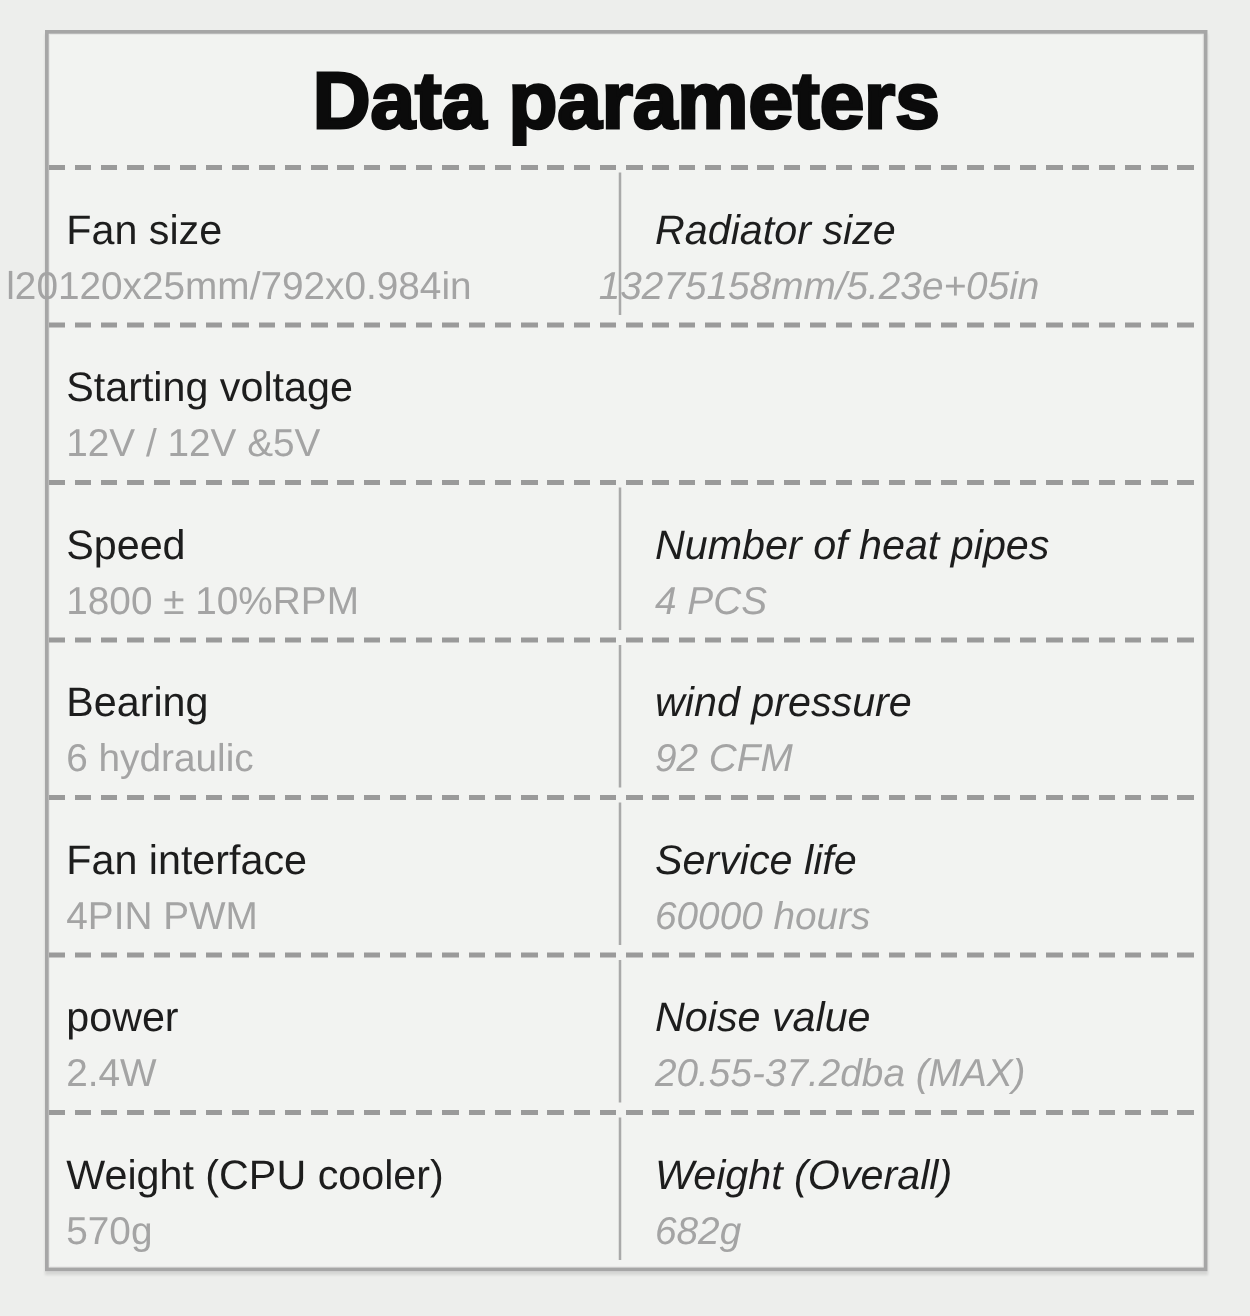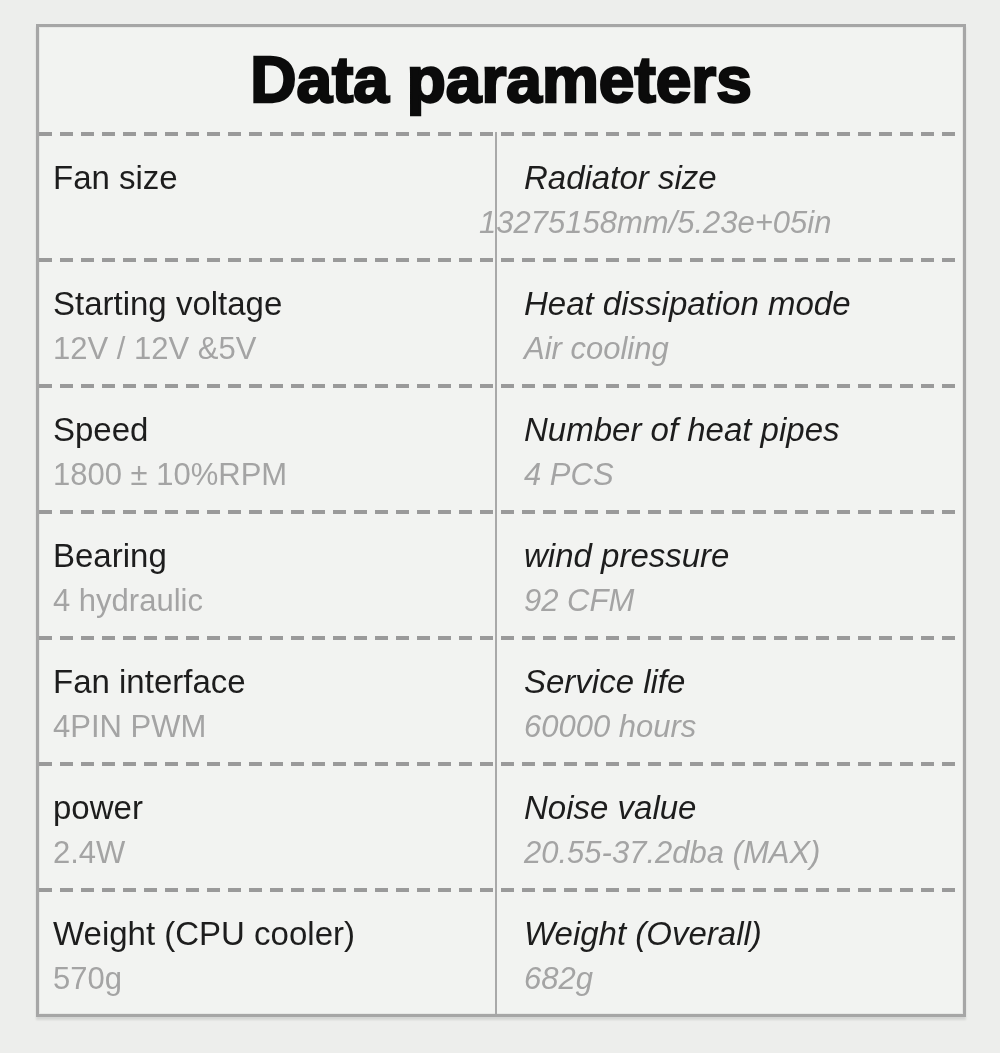--- a/index.html
+++ b/index.html
@@ -33,20 +33,21 @@
     color: #0b0b0b;
     -webkit-text-stroke: 2.4px #0b0b0b;
     letter-spacing: 0px;
     white-space: nowrap;
   }
   .rows { position: relative; }
   .row {
     position: relative;
     display: flex;
     height: 126px;
+    align-items: center;
   }
   
   .row::before {
     content: "";
     position: absolute;
     top: 0; left: 0; right: 0;
     height: 4px;
     background: repeating-linear-gradient(90deg, #9a9a9a 0 13px, rgba(0,0,0,0) 13px 21px);
   }
   .cell {
@@ -82,53 +83,50 @@
 </style>
 </head>
 <body>
 
 <div class="panel">
   <div class="title">Data parameters</div>
   <div class="rows">
   <div class="row">
     <div class="cell left">
       <div class="label">Fan size</div>
+      <div class="value">l20120x25mm/792x0.984in</div>
     </div>
     <div class="cell right">
       <div class="label">Radiator size</div>
       <div class="value">13275158mm/5.23e+05in</div>
     </div>
   </div>
 
   <div class="row">
     <div class="cell left">
       <div class="label">Starting voltage</div>
       <div class="value">12V / 12V &amp;5V</div>
-    </div>
-    <div class="cell right">
-      <div class="label">Heat dissipation mode</div>
-      <div class="value">Air cooling</div>
     </div>
   </div>
 
   <div class="row">
     <div class="cell left">
       <div class="label">Speed</div>
       <div class="value">1800 ± 10%RPM</div>
     </div>
     <div class="cell right">
       <div class="label">Number of heat pipes</div>
       <div class="value">4 PCS</div>
     </div>
   </div>
 
   <div class="row">
     <div class="cell left">
       <div class="label">Bearing</div>
-      <div class="value">4 hydraulic</div>
+      <div class="value">6 hydraulic</div>
     </div>
     <div class="cell right">
       <div class="label">wind pressure</div>
       <div class="value">92 CFM</div>
     </div>
   </div>
 
   <div class="row">
     <div class="cell left">
       <div class="label">Fan interface</div>

